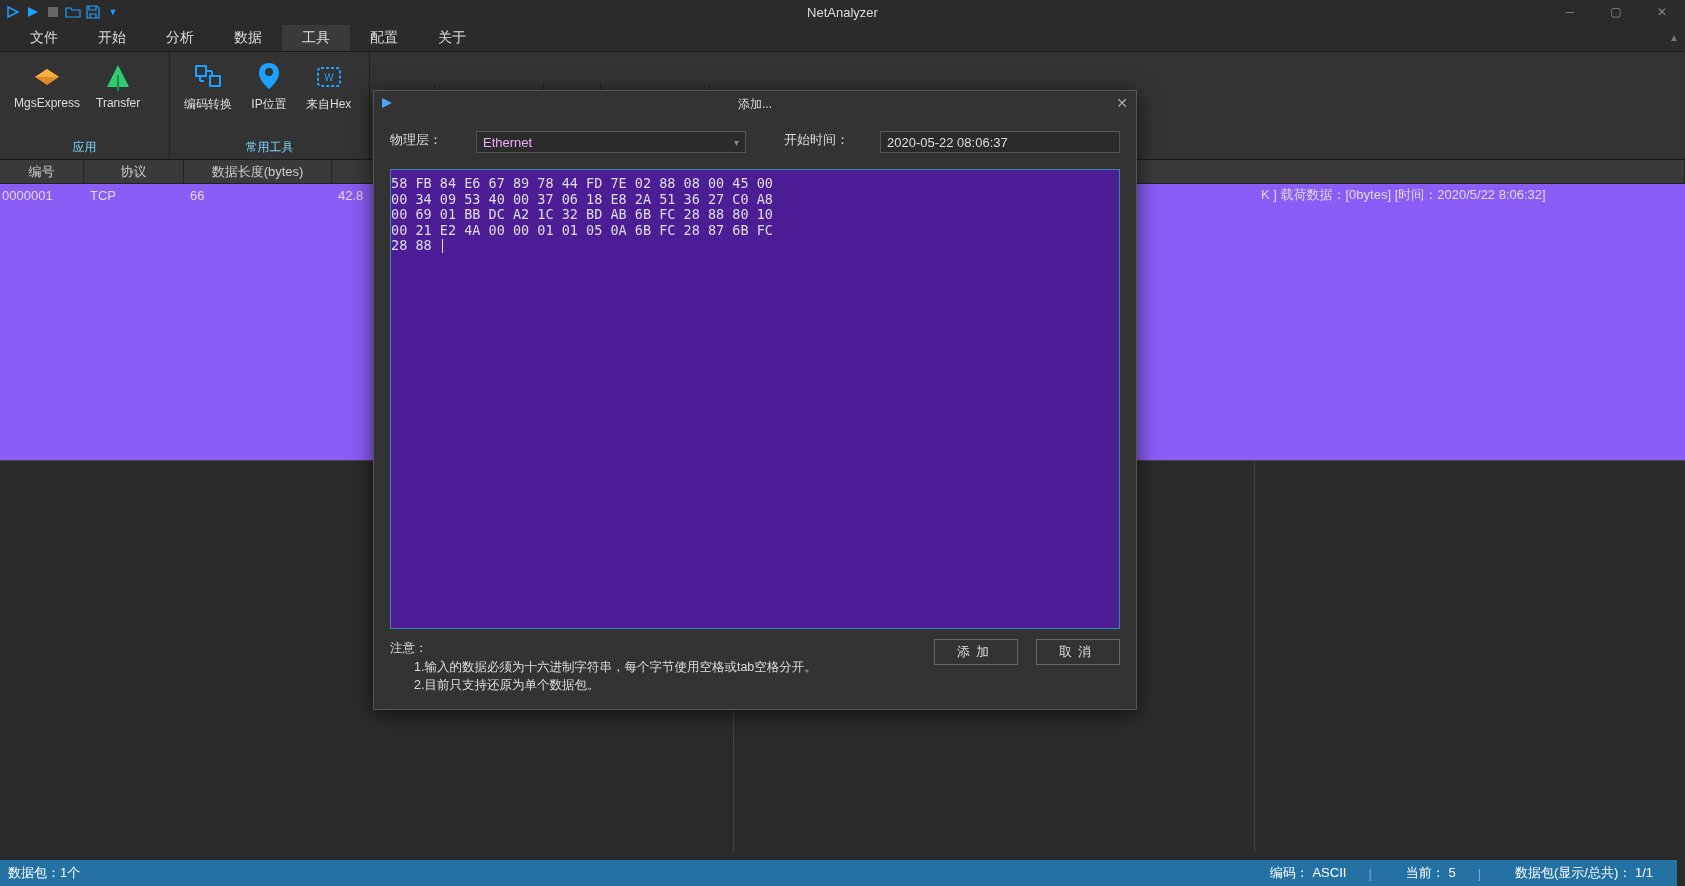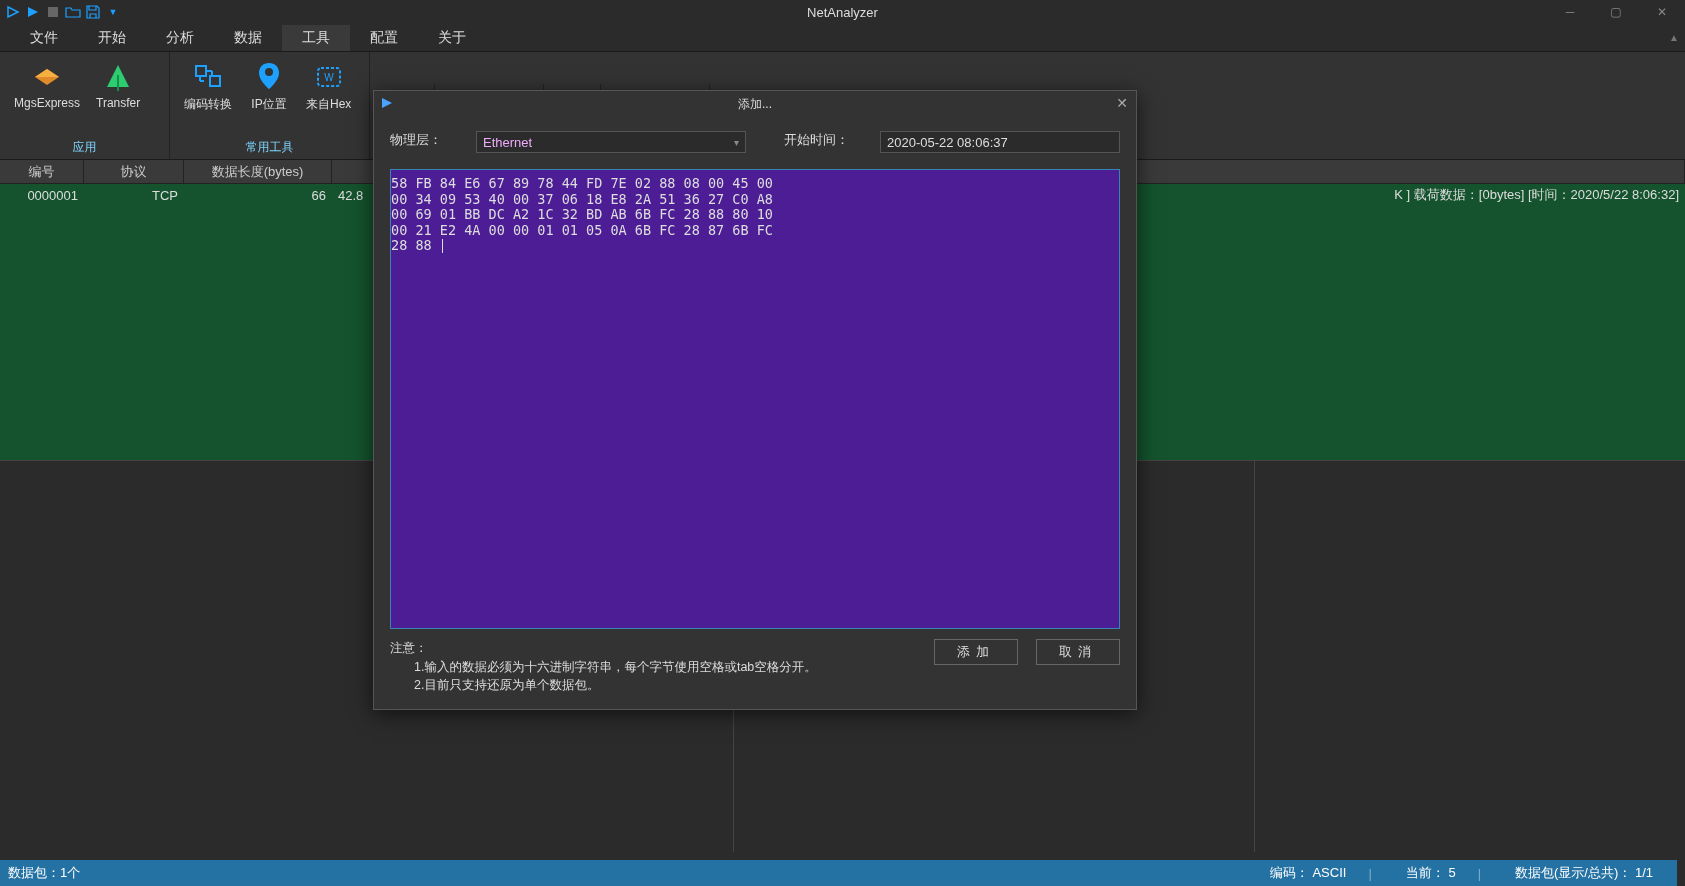--- a/index.html
+++ b/index.html
@@ -79,23 +79,22 @@
 }
 .col-id { width: 84px; }
 .col-proto { width: 100px; }
 .col-len { width: 148px; }
 .col-t { width: 30px; }
 .col-info { flex: 1; justify-content: center; }
 
 
 .table-body {
   height: 276px;
-  background: #14532d;
+  background: #8b5cf6;
   overflow: hidden;
-  text-align: right;
 }
 .table-row { height: 22px; display: flex; align-items: center; }
 .td { padding: 0 6px; font-size: 13px; color: #ddd; }
 .td.col-id { width: 84px; padding-left: 2px; }
 .td.col-proto { width: 100px; }
 .td.col-len { width: 148px; }
 .td.col-t { width: 30px; }
 
 
 .lower-panels {

